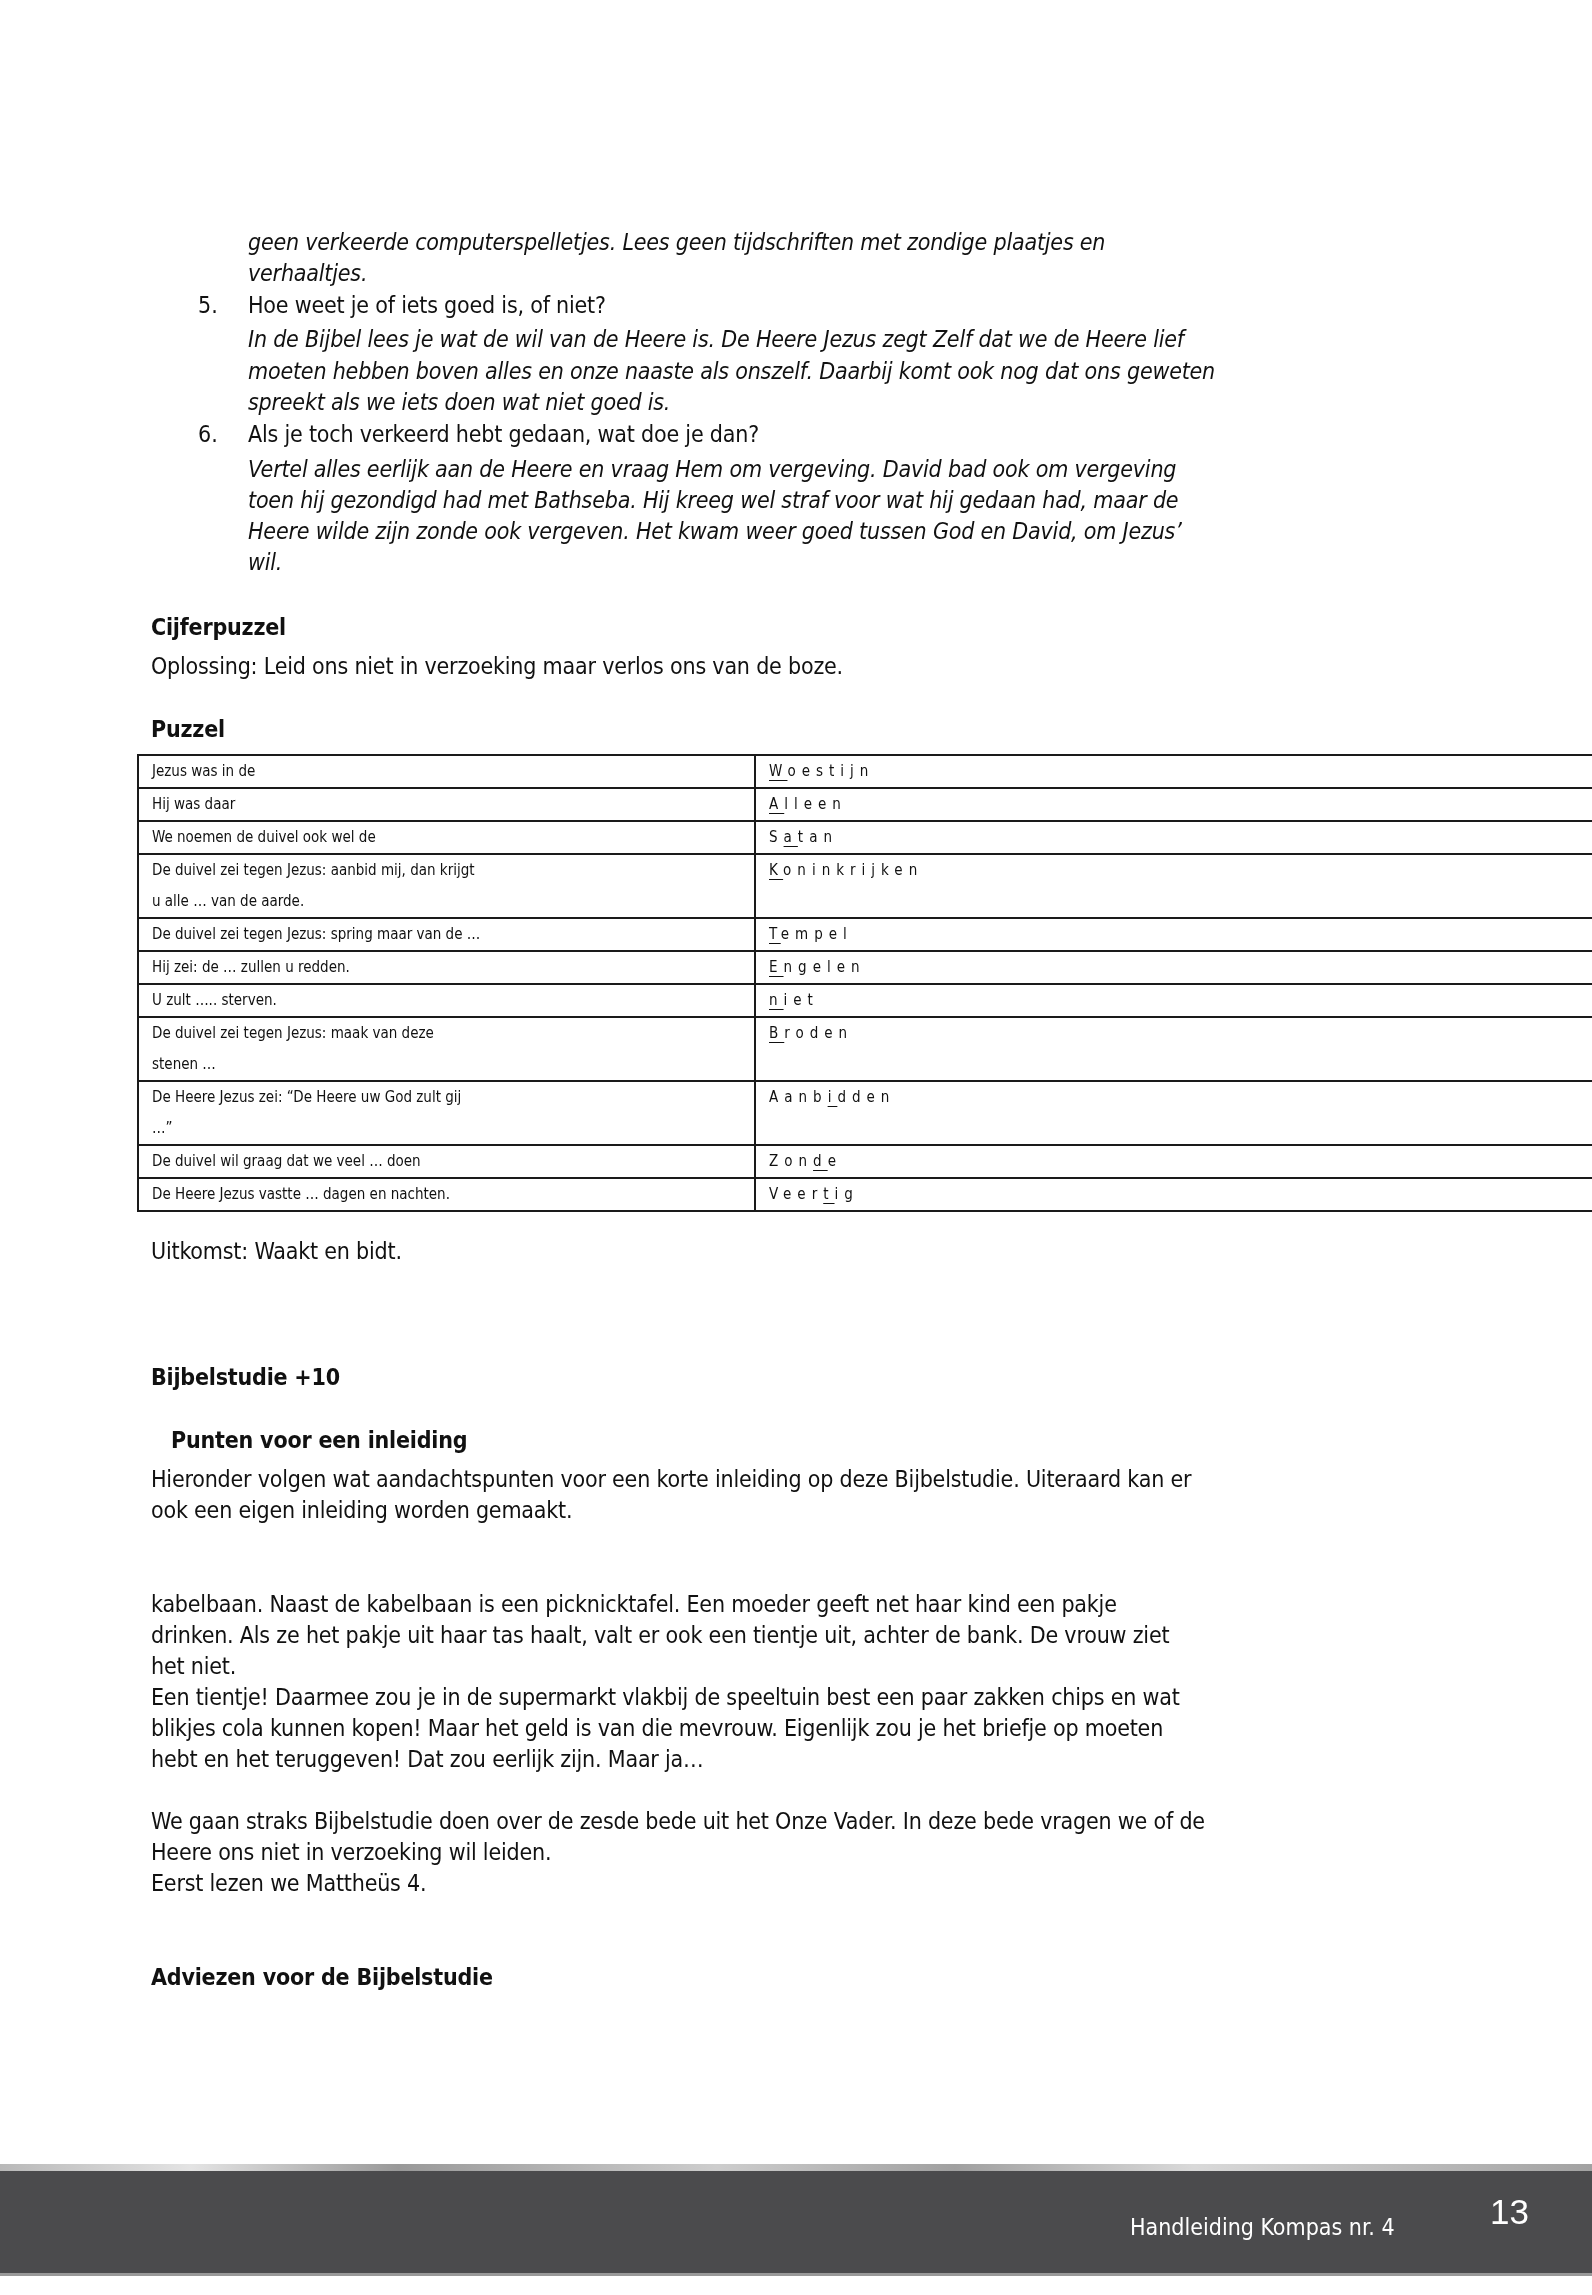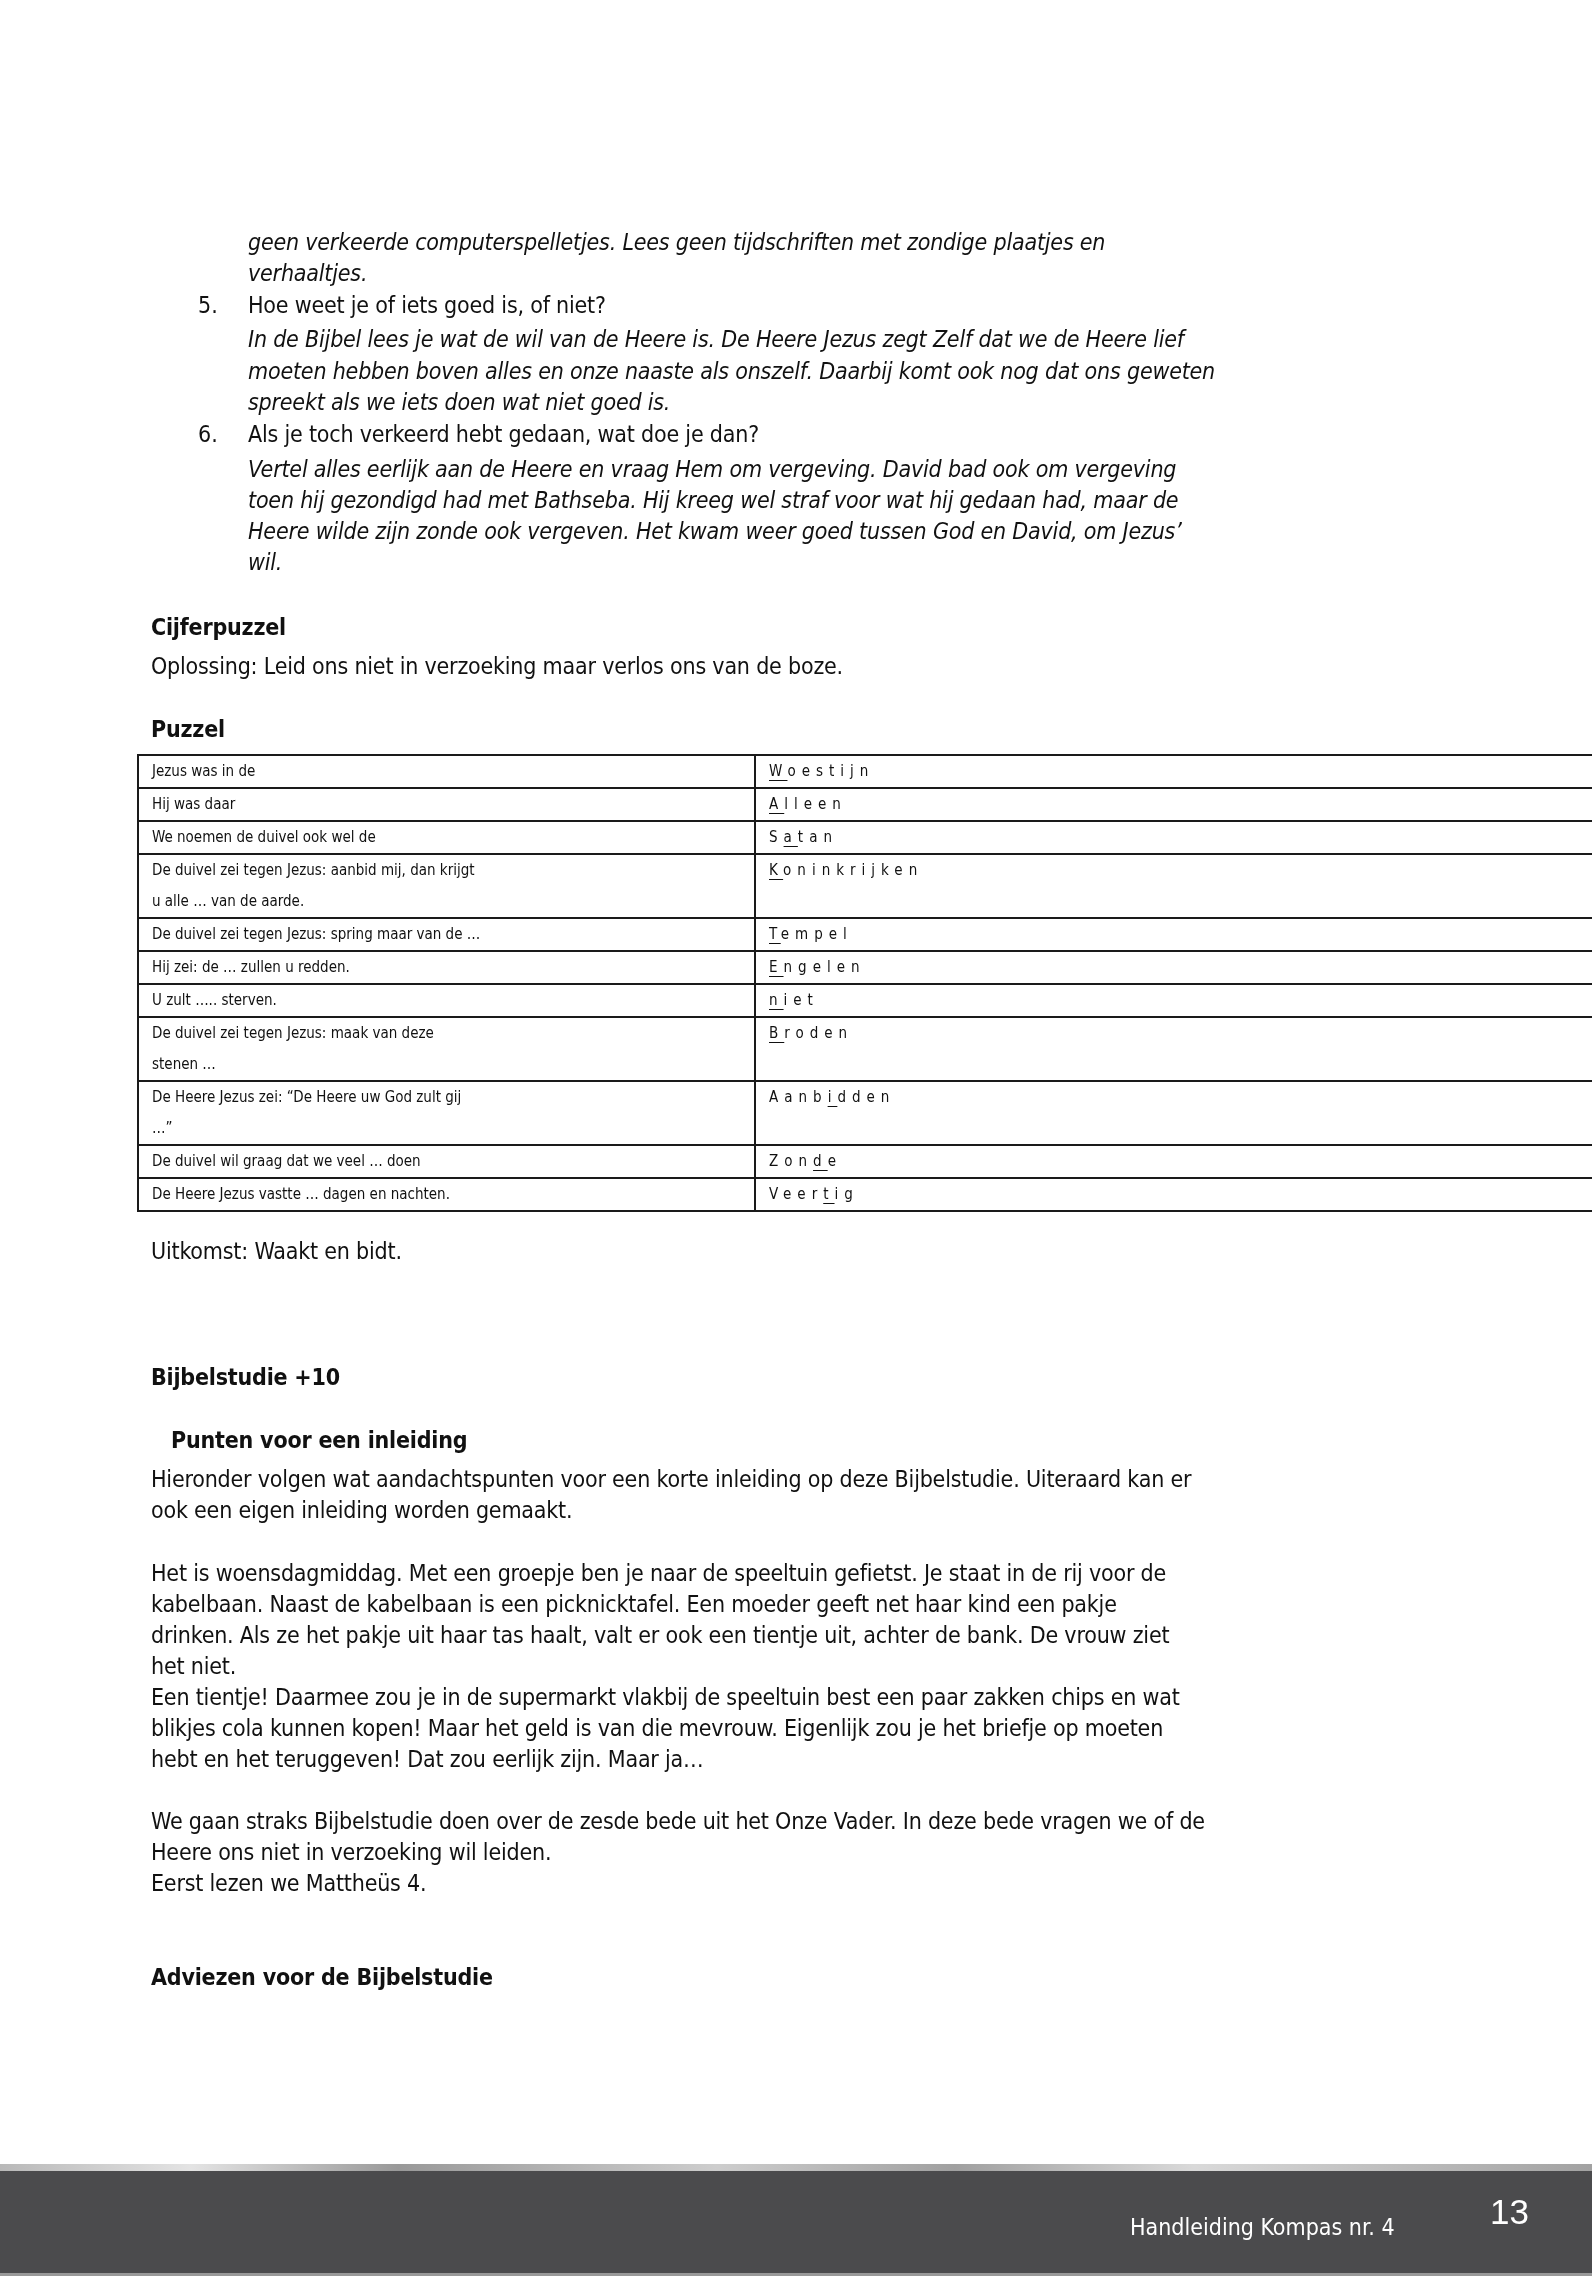--- a/index.html
+++ b/index.html
@@ -99,21 +99,20 @@
     </tbody>
   </table>
 
   <div class="txt" style="left:151px; top:1236px;">Uitkomst: Waakt en bidt.</div>
 
   <div class="txt b" style="left:151px; top:1362px;">Bijbelstudie +10</div>
   <div class="txt b" style="left:151px; top:1425px;margin-left:20px;">Punten voor een inleiding</div>
   <div class="txt" style="left:151px; top:1464px;">Hieronder volgen wat aandachtspunten voor een korte inleiding op deze Bijbelstudie. Uiteraard kan er</div>
   <div class="txt" style="left:151px; top:1495px;">ook een eigen inleiding worden gemaakt.</div>
 
-  <div class="txt" style="left:151px; top:1558px;">Het is woensdagmiddag. Met een groepje ben je naar de speeltuin gefietst. Je staat in de rij voor de</div>
   <div class="txt" style="left:151px; top:1589px;">kabelbaan. Naast de kabelbaan is een picknicktafel. Een moeder geeft net haar kind een pakje</div>
   <div class="txt" style="left:151px; top:1620px;">drinken. Als ze het pakje uit haar tas haalt, valt er ook een tientje uit, achter de bank. De vrouw ziet</div>
   <div class="txt" style="left:151px; top:1651px;text-align:right;">het niet.</div>
   <div class="txt" style="left:151px; top:1682px;">Een tientje! Daarmee zou je in de supermarkt vlakbij de speeltuin best een paar zakken chips en wat</div>
   <div class="txt" style="left:151px; top:1713px;">blikjes cola kunnen kopen! Maar het geld is van die mevrouw. Eigenlijk zou je het briefje op moeten</div>
   <div class="txt" style="left:151px; top:1744px;">hebt en het teruggeven! Dat zou eerlijk zijn. Maar ja…</div>
 
   <div class="txt" style="left:151px; top:1806px;">We gaan straks Bijbelstudie doen over de zesde bede uit het Onze Vader. In deze bede vragen we of de</div>
   <div class="txt" style="left:151px; top:1837px;">Heere ons niet in verzoeking wil leiden.</div>
   <div class="txt" style="left:151px; top:1868px;">Eerst lezen we Mattheüs 4.</div>

